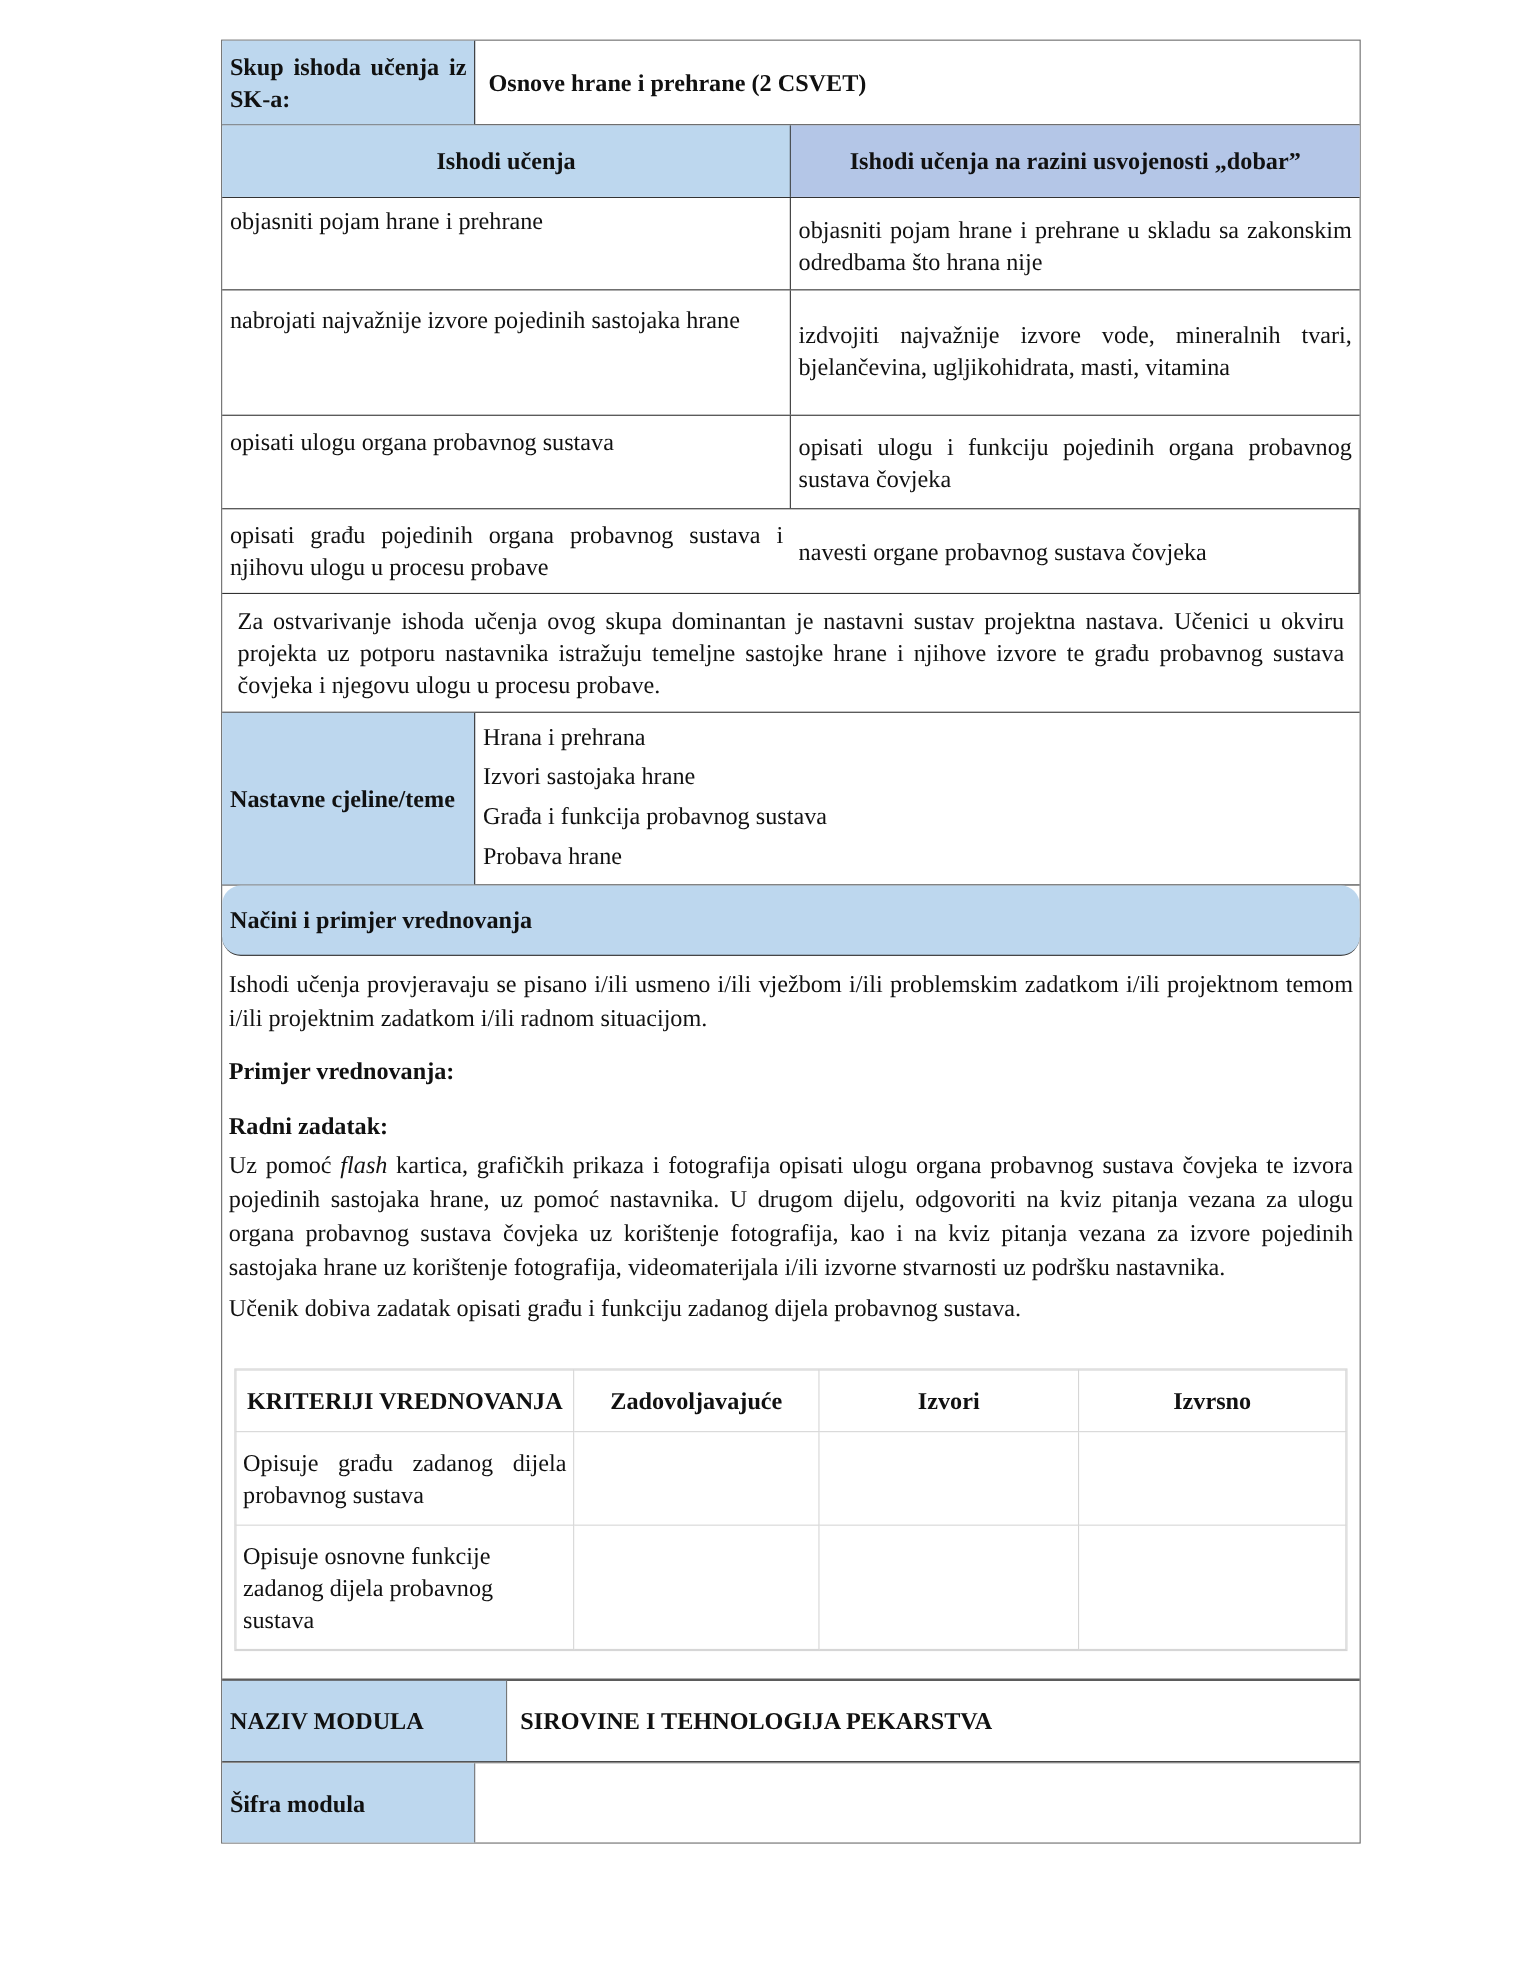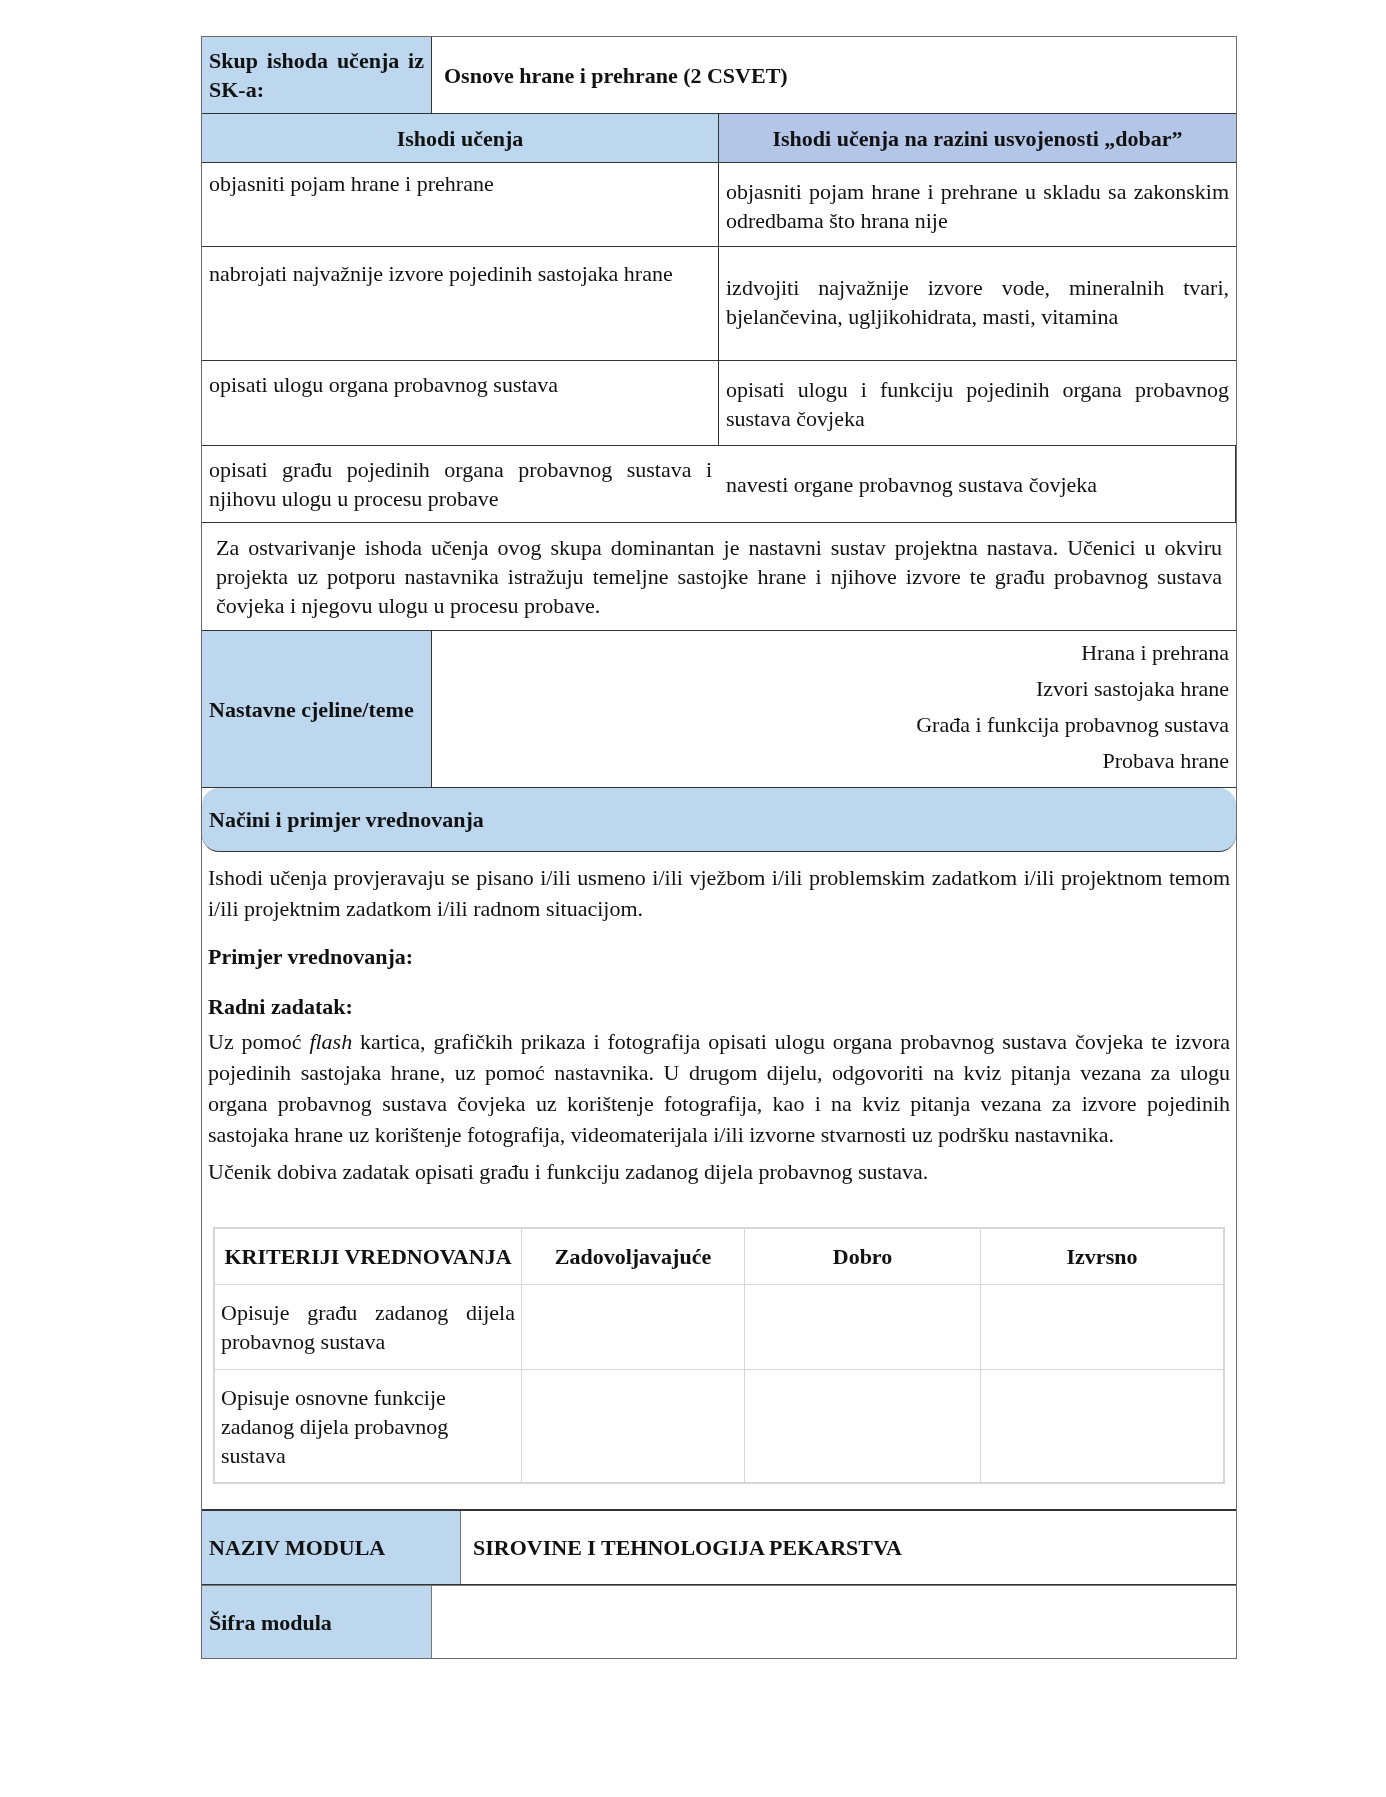--- a/index.html
+++ b/index.html
@@ -11,21 +11,21 @@
   .blue { background: #bdd7ee; }
   .blue2 { background: #b4c6e7; }
   .bold { font-weight: bold; }
   .vr { border-right: 1.5px solid #333; }
   .vcenter { display: flex; align-items: center; }
   .center { justify-content: center; text-align: center; }
   .justify { text-align: justify; text-align-last: left; }
 
   
   .r-head1 { height: 77px; }
-  .r-head2 { height: 49px; }
+  .r-head2 { height: 66px; }
   .r-o1 { height: 84px; }
   .r-o2 { height: 114px; }
   .r-o3 { height: 85px; }
   .r-o4 { height: 77px; }
   .r-sec { height: 56px; }
   .r-desc { height: 108px; }
   .r-nast { height: 157px; }
   .r-sec2 { height: 64px; border-radius: 17px; }
   .r-eval { height: 658px; }
   .r-naziv { height: 75px; }
@@ -79,21 +79,21 @@
     <div class="cell c-rest justify vcenter">opisati građu pojedinih organa probavnog sustava i njihovu ulogu u procesu probave</div>
     <div class="cell c-half vr vcenter">navesti organe probavnog sustava čovjeka</div>
   </div>
 
   <div class="row r-desc">
     <div class="cell c-rest justify" style="padding:10px 14px 0 14px;">Za ostvarivanje ishoda učenja ovog skupa dominantan je nastavni sustav projektna nastava. Učenici u okviru projekta uz potporu nastavnika istražuju temeljne sastojke hrane i njihove izvore te građu probavnog sustava čovjeka i njegovu ulogu u procesu probave.</div>
   </div>
 
   <div class="row r-nast">
     <div class="cell c-label blue bold vr vcenter" style="width:230px;">Nastavne cjeline/teme</div>
-    <div class="cell c-rest topics" style="padding-top:4px;text-align:right;">
+    <div class="cell c-rest topics" style="padding-top:4px;">
       <div>Hrana i prehrana</div>
       <div>Izvori sastojaka hrane</div>
       <div>Građa i funkcija probavnog sustava</div>
       <div>Probava hrane</div>
     </div>
   </div>
 
   <div class="row r-sec2 blue">
     <div class="cell c-rest bold vcenter">Načini i primjer vrednovanja</div>
   </div>
@@ -110,21 +110,21 @@
           <colgroup>
             <col style="width:307px">
               <col style="width:223px">
               <col style="width:236px">
               <col>
           </colgroup>
           <tbody>
               <tr>
             <th>KRITERIJI VREDNOVANJA</th>
             <th>Zadovoljavajuće</th>
-            <th>Dobro</th>
+            <th>Izvori</th>
             <th>Izvrsno</th>
           </tr>
           <tr class="r1">
             <td class="justify">Opisuje građu zadanog dijela probavnog sustava</td>
             <td></td>
             <td></td>
             <td></td>
           </tr>
           <tr class="r2">
             <td style="padding-right:40px;">Opisuje osnovne funkcije zadanog dijela probavnog sustava</td>

